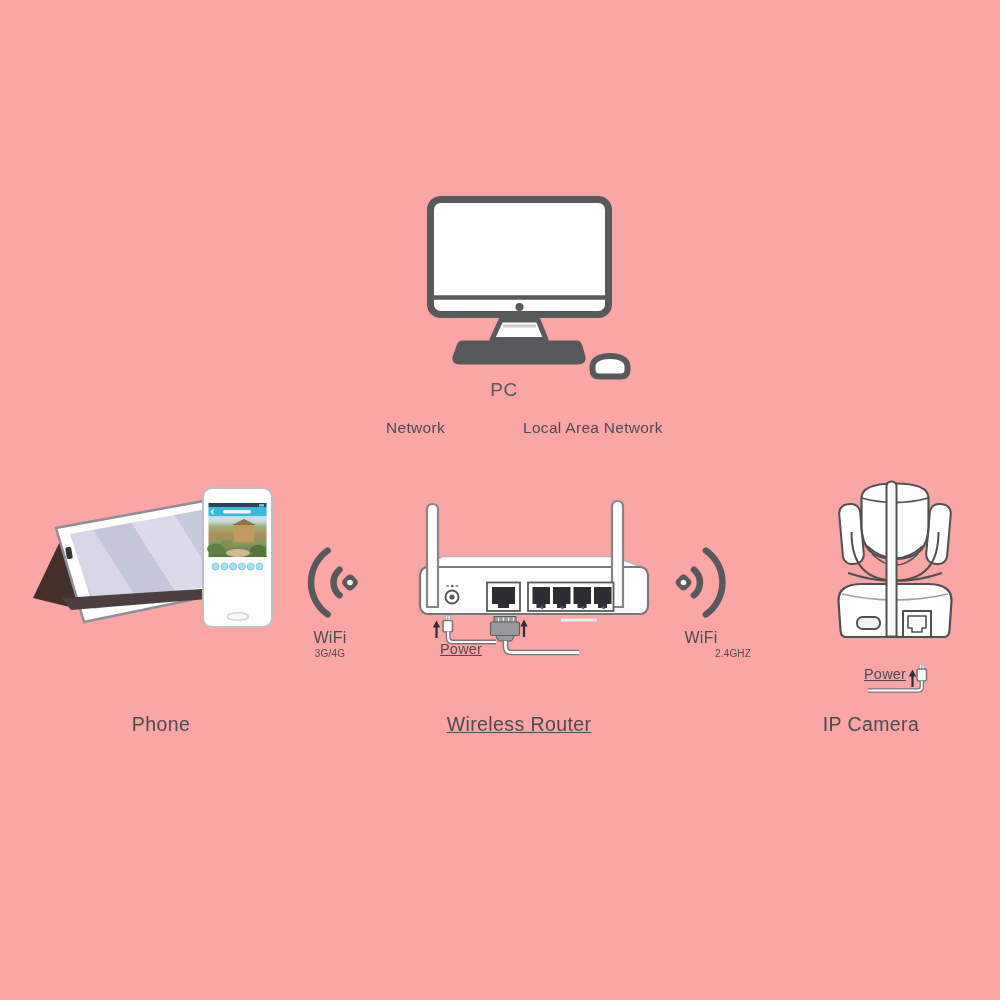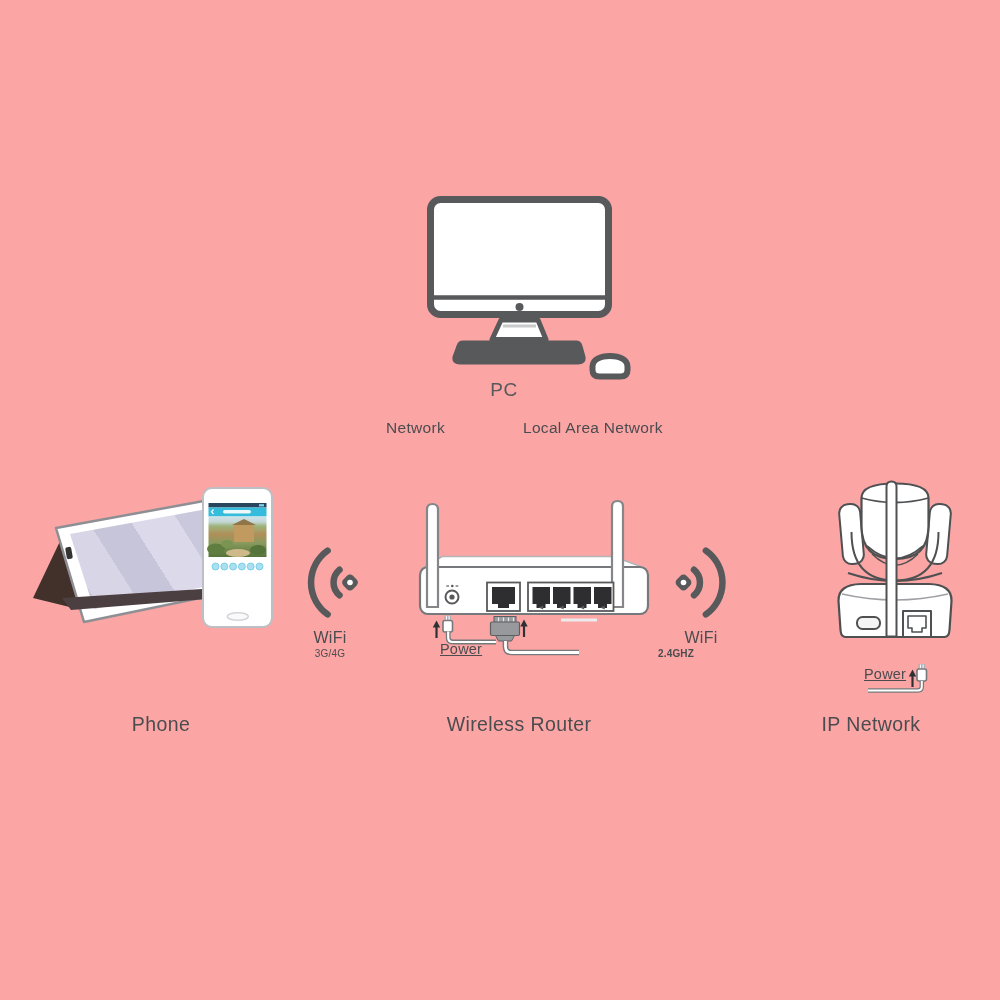--- a/index.html
+++ b/index.html
@@ -202,21 +202,21 @@
   <div class="label lbl-pc centered" style="left:504px;top:380px;color:#58595b;">PC</div>
   <div class="label lbl-mid" style="left:386px;top:420px;">Network</div>
   <div class="label lbl-mid" style="left:523px;top:420px;">Local Area Network</div>
 
   <div class="label lbl-wifi centered" style="left:330px;top:630px;">WiFi</div>
   <div class="label lbl-wifi-sub centered" style="left:330px;top:649px;">3G/4G</div>
 
   <div class="label lbl-power" style="left:440px;top:642px;">Power</div>
 
   <div class="label lbl-wifi centered" style="left:701px;top:630px;">WiFi</div>
-  <div class="label lbl-wifi-sub centered" style="left:676px;top:649px;font-weight:bold;">2.4GHZ</div>
+  <div class="label lbl-wifi-sub centered" style="left:733px;top:649px;">2.4GHZ</div>
 
   <div class="label lbl-power" style="left:864px;top:667px;">Power</div>
 
   <div class="label lbl-device centered" style="left:161px;top:705px;">Phone</div>
-  <div class="label lbl-device centered" style="left:519px;top:705px;">Wireless Router</div>
-  <div class="label lbl-device centered" style="left:871px;top:705px;">IP Network</div>
+  <div class="label lbl-device centered" style="left:519px;top:705px;text-decoration:underline;">Wireless Router</div>
+  <div class="label lbl-device centered" style="left:871px;top:705px;">IP Camera</div>
 
 </div>
 
 </body></html>

